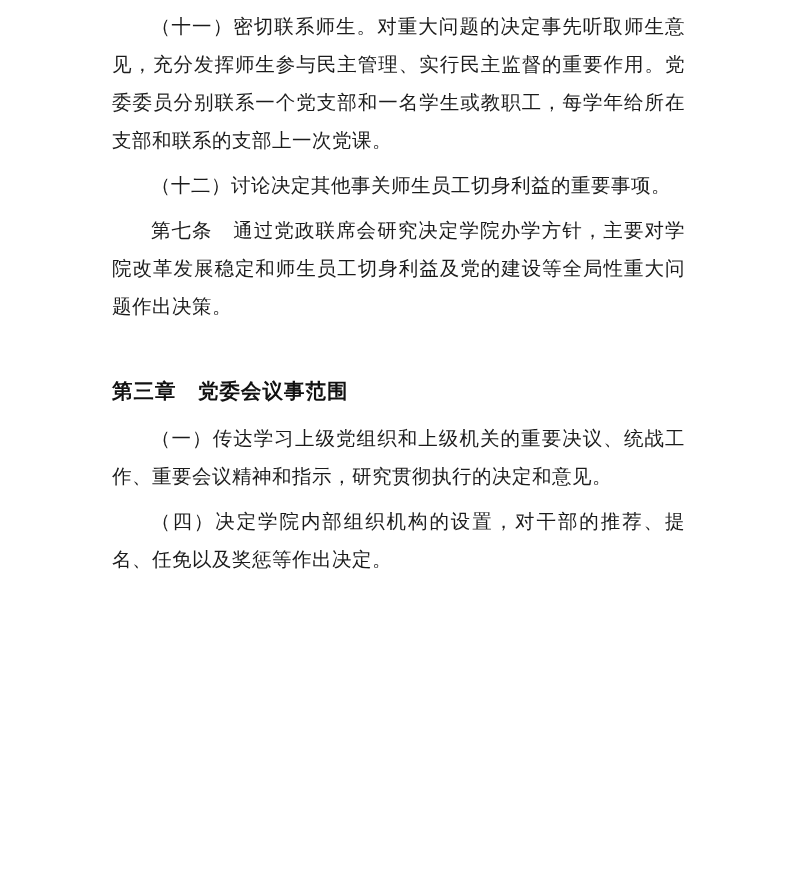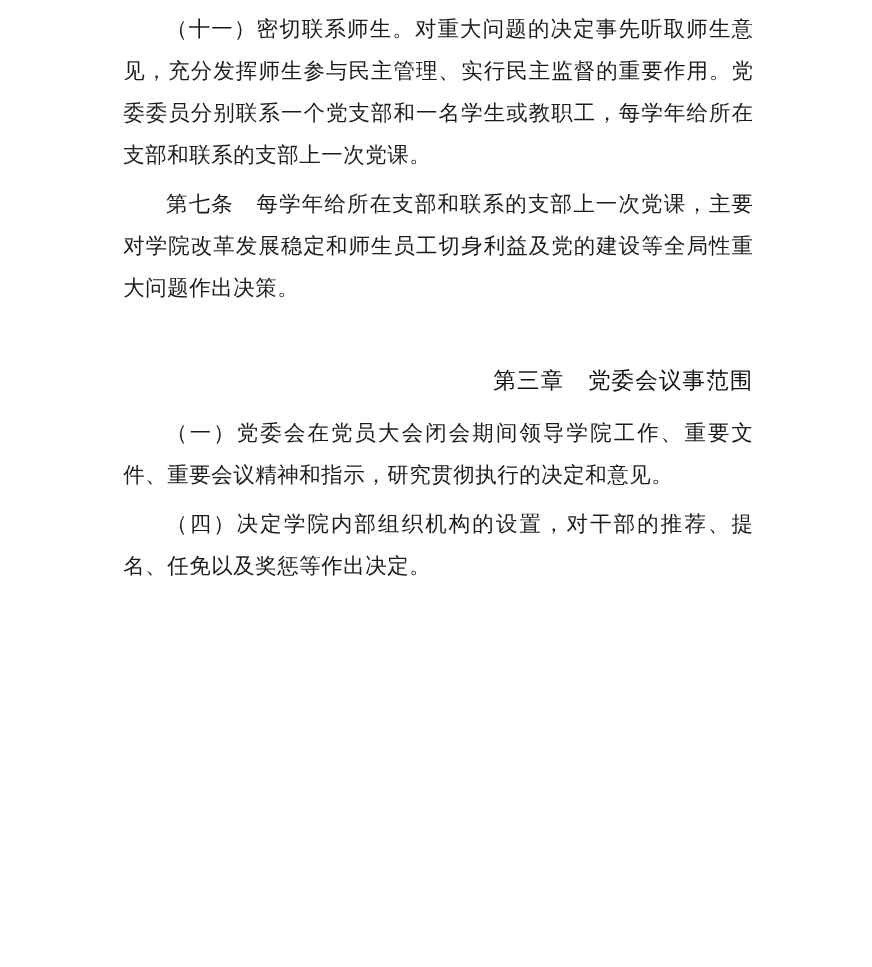--- a/index.html
+++ b/index.html
@@ -28,32 +28,33 @@
     line-height: 38px;
     text-align: justify;
     text-justify: inter-character;
     text-indent: 2em;
     letter-spacing: 0.5px;
     color: #1b1b1b;
   }
   .chapter-heading {
     margin: 46px 0 10px 0;
     font-size: 20.5px;
-    font-weight: normal;
+    font-weight: bold;
     line-height: 38px;
-    text-align: right;
+    text-align: left;
     text-indent: 0;
     letter-spacing: 1px;
     color: #111111;
   }
 </style>
 </head>
 <body>
 
 <div class="page">
   <div class="content">
     <p class="body-para">（十一）密切联系师生。对重大问题的决定事先听取师生意见，充分发挥师生参与民主管理、实行民主监督的重要作用。党委委员分别联系一个党支部和一名学生或教职工，每学年给所在支部和联系的支部上一次党课。</p>
-    <p class="body-para">第七条　每学年给所在支部和联系的支部上一次党课，主要对学院改革发展稳定和师生员工切身利益及党的建设等全局性重大问题作出决策。</p>
+    <p class="body-para">（十二）讨论决定其他事关师生员工切身利益的重要事项。</p>
+    <p class="body-para">第七条　通过党政联席会研究决定学院办学方针，主要对学院改革发展稳定和师生员工切身利益及党的建设等全局性重大问题作出决策。</p>
     <h2 class="chapter-heading">第三章　党委会议事范围</h2>
-    <p class="body-para">（一）党委会在党员大会闭会期间领导学院工作、重要文件、重要会议精神和指示，研究贯彻执行的决定和意见。</p>
+    <p class="body-para">（一）传达学习上级党组织和上级机关的重要决议、统战工作、重要会议精神和指示，研究贯彻执行的决定和意见。</p>
     <p class="body-para">（四）决定学院内部组织机构的设置，对干部的推荐、提名、任免以及奖惩等作出决定。</p>
   </div>
 </div>
 
 </body></html>

